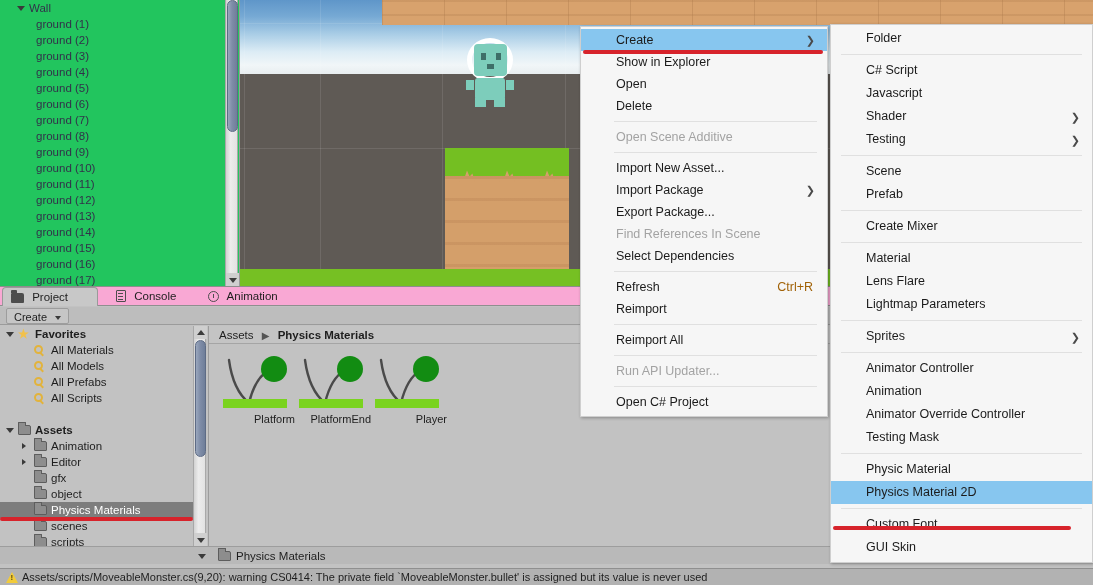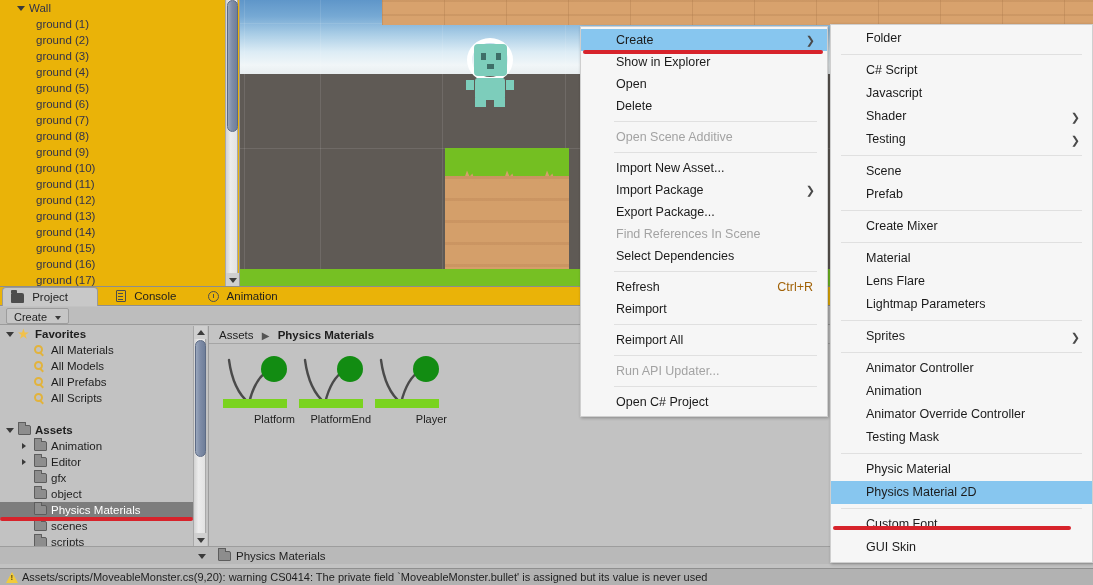--- a/index.html
+++ b/index.html
@@ -8,21 +8,21 @@
     overflow: hidden;
     background: #c2c2c2;
     font-family: "Liberation Sans", sans-serif;
     -webkit-font-smoothing: antialiased;
   }
   #root { position: relative; width: 1093px; height: 585px; }
 
   
   #hierarchy {
     position: absolute; left: 0; top: 0; width: 240px; height: 286px;
-    background: #eab308;
+    background: #22c55e;
     border-right: 1px solid #9a9a9a;
     overflow: hidden;
   }
   .hier-row {
     height: 16px; line-height: 16px;
     font-size: 11.5px;
     color: #32324a;
     white-space: nowrap;
   }
   .hier-root { padding-left: 17px; }
@@ -166,21 +166,21 @@
   }
 
   
   #project {
     position:absolute; left:0; top:286px; width:1093px; height:282px;
     background:#c2c2c2;
     border-top:1px solid #8d8d8d;
   }
   #tabbar {
     position:absolute; left:0; top:0; width:1093px; height:19px;
-    background:#eab308;
+    background:#f9a8d4;
     border-bottom:1px solid #8f8f8f;
     text-decoration:underline;
   }
   .tab {
     position:absolute; top:0; height:19px; line-height:19px;
     font-size:11.5px; color:#1e1e1e;
     padding:0 10px 0 8px; white-space:nowrap;
   }
   .tab.active {
     background:#c8c8c8;

